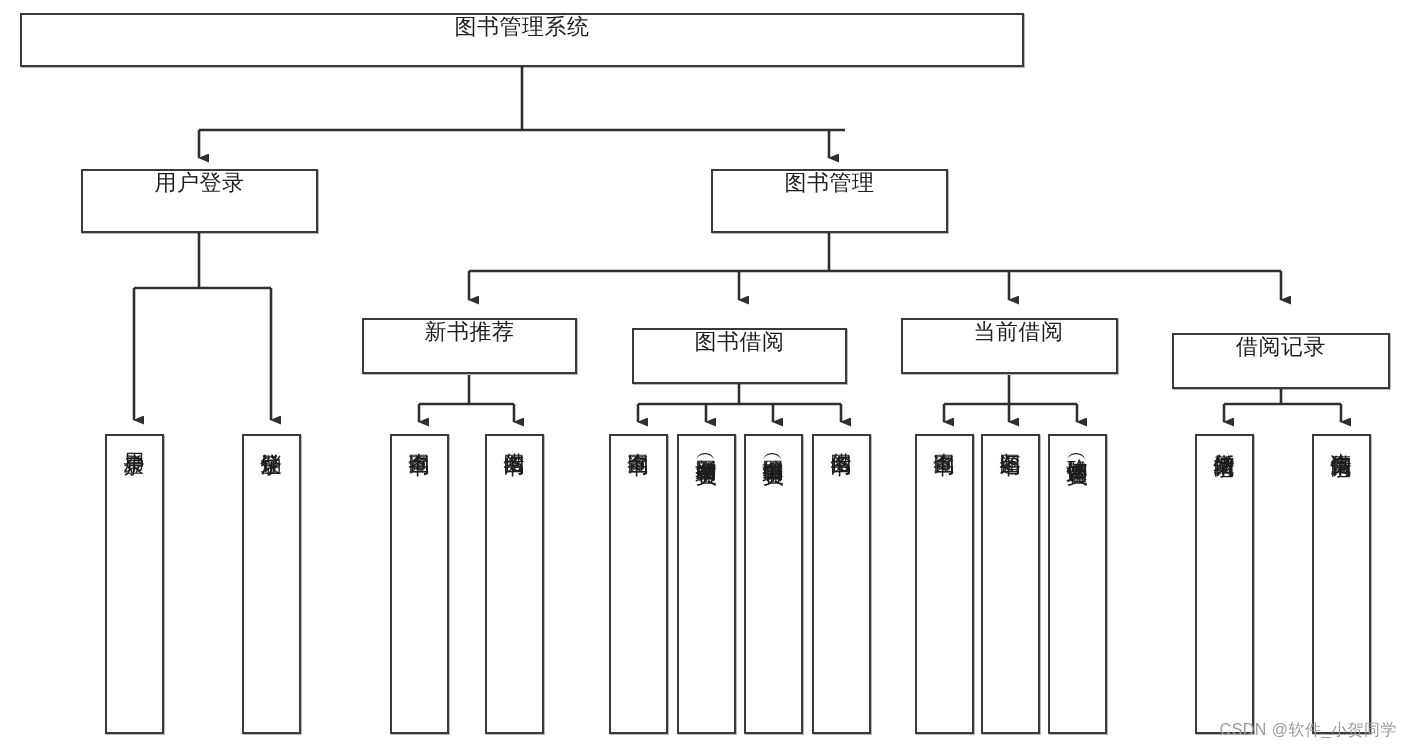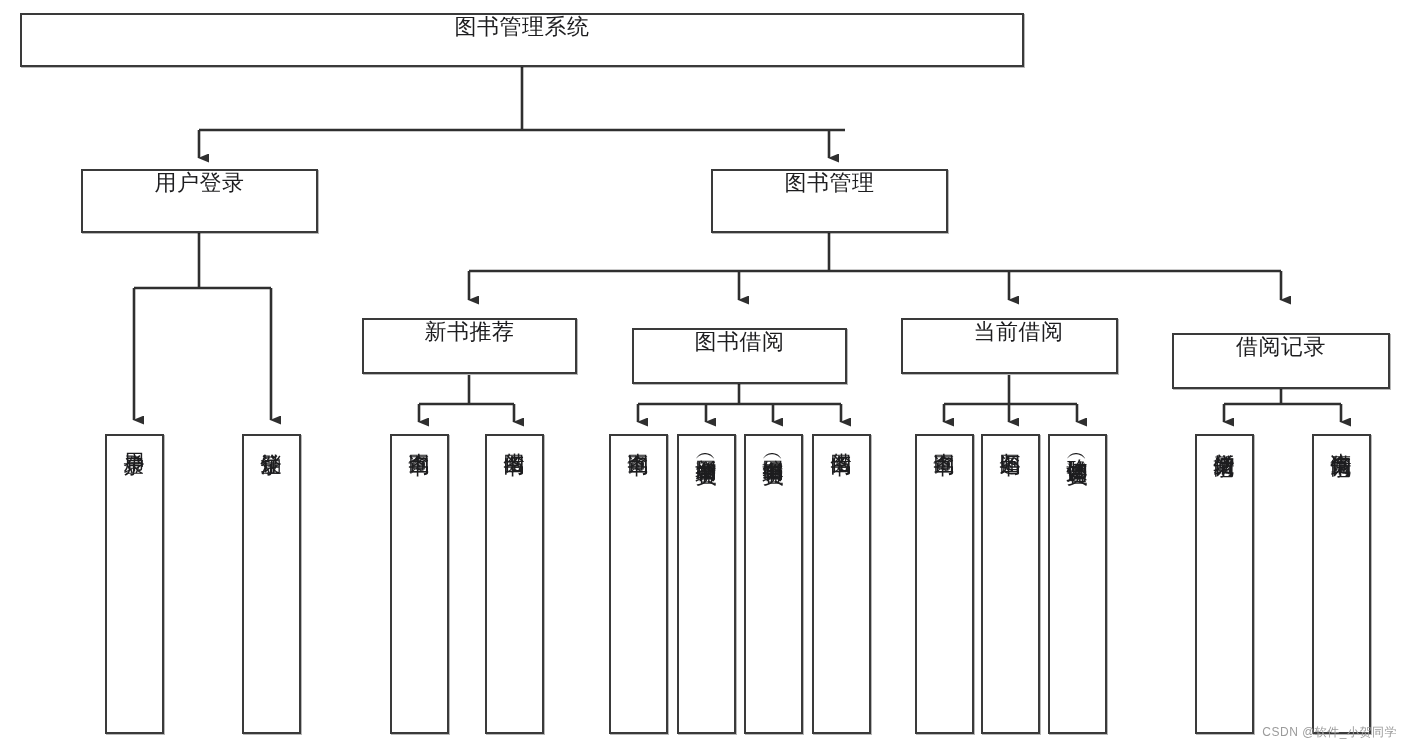--- a/index.html
+++ b/index.html
@@ -53,21 +53,21 @@
     max-height: 100%;
   }
   .node-box.vertical.top-align {
     align-items: flex-start;
     padding-top: 6px;
   }
   .watermark {
     position: absolute;
     right: 8px;
     bottom: 6px;
-    font-size: 12px;
+    font-size: 16px;
     color: #9b9b9b;
     letter-spacing: 0.5px;
     white-space: nowrap;
     pointer-events: none;
   }
 </style>
 </head>
 <body>
 
 <div id="stage">

